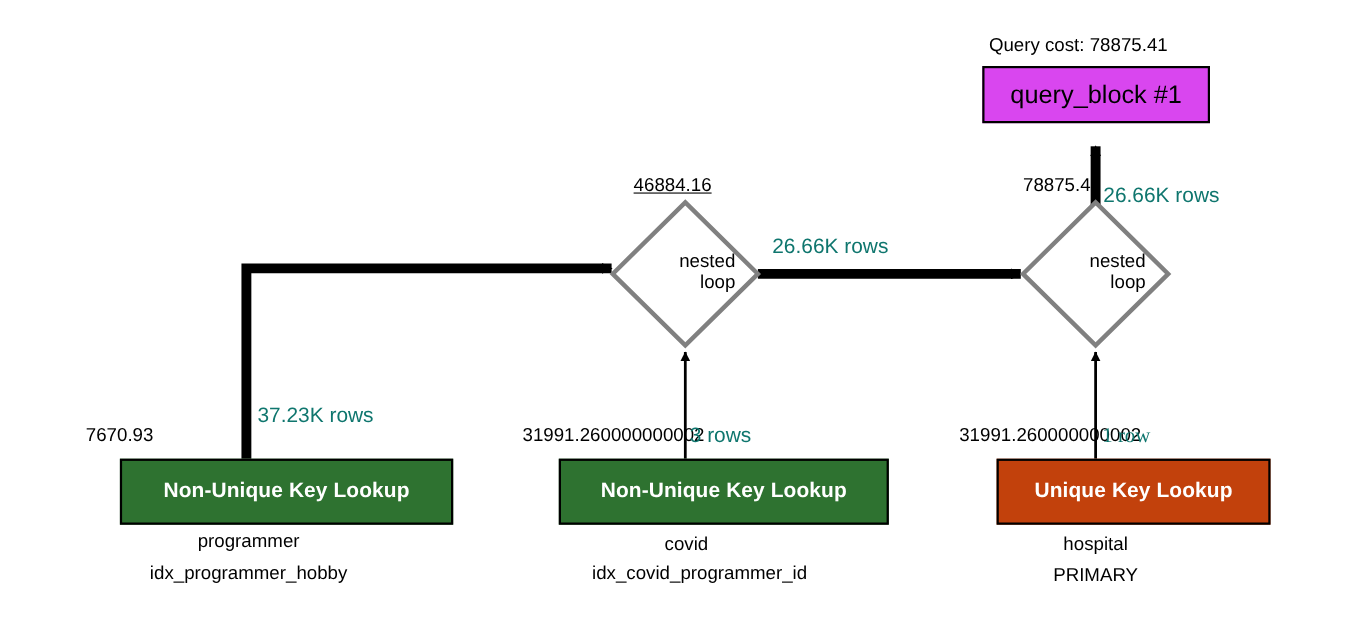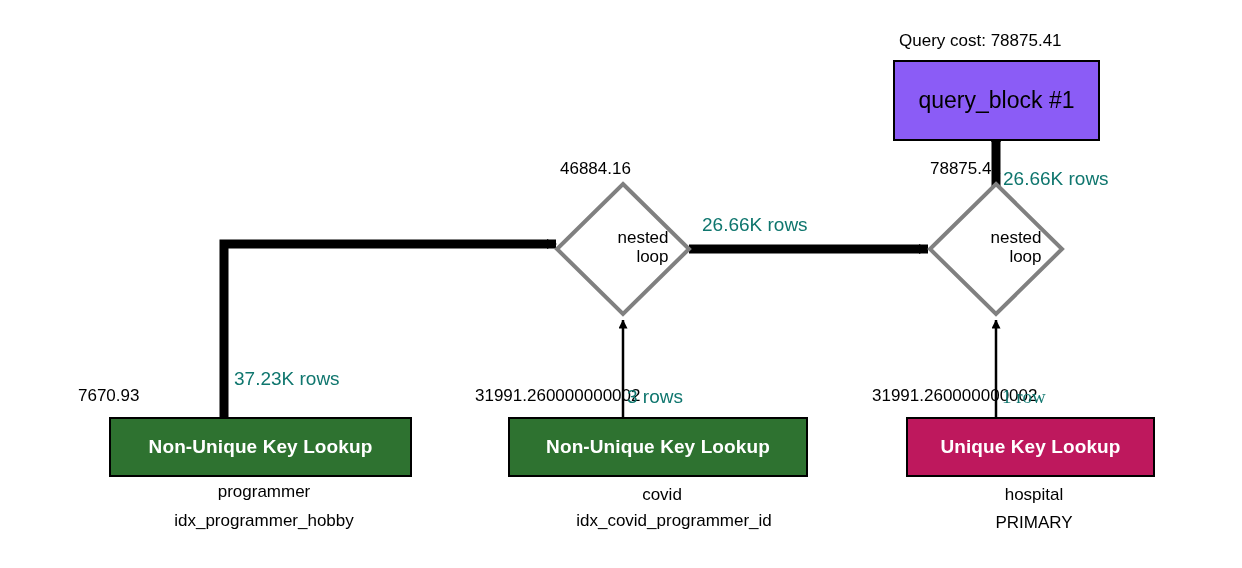--- a/index.html
+++ b/index.html
@@ -77,21 +77,20 @@
     white-space: nowrap;
   }
   .qcost-label {
     position: absolute;
     font-size: 17px;
     color: #000000;
     white-space: nowrap;
   }
   .centered {
     transform: translateX(-50%);
-    margin-left: 38px;
   }
 </style>
 </head>
 <body>
 
 <svg id="canvas" viewBox="0 0 1242 568" xmlns="http://www.w3.org/2000/svg">
   <defs>
     <marker id="arrowThick" markerWidth="10" markerHeight="10" refX="9" refY="5" orient="auto" markerUnits="userSpaceOnUse">
       <path d="M0,0 L10,5 L0,10 z" fill="#000000"></path>
     </marker>
@@ -124,25 +123,25 @@
     <polygon points="623,184 689,249 623,314 557,249" fill="#ffffff" stroke="#808080" stroke-width="4"></polygon>
   </g>
 
   <g>
     <polygon points="996,184 1062,249 996,314 930,249" fill="#ffffff" stroke="#808080" stroke-width="4"></polygon>
   </g>
 </svg>
 
 <div class="qcost-label" style="left:899px; top:31px;">Query cost: 78875.41</div>
 
-<div class="node query-box" style="left:893px; top:60px; width:207px; height:81px; background:#8b5cf6;">
+<div class="node query-box" style="left:893px; top:60px; width:207px; height:52px; background:#d946ef;">
   <span>query_block #1</span>
 </div>
 
-<div class="cost-label" style="left:560px; top:159px;">46884.16</div>
+<div class="cost-label" style="left:576px; top:159px;text-decoration:underline;">46884.16</div>
 <div class="diamond-text" style="left:623px; top:228px; transform:translateX(-50%);">
   <div>nested</div>
   <div>loop</div>
 </div>
 <div class="rows-label" style="left:702px; top:214px;">26.66K rows</div>
 
 <div class="cost-label" style="left:930px; top:159px;">78875.41</div>
 <div class="rows-label" style="left:1003px; top:168px;">26.66K rows</div>
 <div class="diamond-text" style="left:996px; top:228px; transform:translateX(-50%);">
   <div>nested</div>
@@ -160,17 +159,17 @@
 <div class="cost-label" style="left:475px; top:386px;">31991.260000000002</div>
 <div class="rows-label" style="left:627px; top:386px;">3 rows</div>
 <div class="node lookup-box" style="left:474px; top:417px; width:300px; height:60px; background:#2e7230;">
   <span>Non-Unique Key Lookup</span>
 </div>
 <div class="table-label centered" style="left:624px; top:485px;">covid</div>
 <div class="index-label centered" style="left:624px; top:511px;padding-left:24px;">idx_covid_programmer_id</div>
 
 <div class="cost-label" style="left:872px; top:386px;">31991.260000000002</div>
 <div class="rows-label" style="left:1002px; top:386px;font-family:Liberation Serif, serif;">1 row</div>
-<div class="node lookup-box" style="left:872px; top:417px; width:249px; height:60px; background:#be185d;">
+<div class="node lookup-box" style="left:872px; top:417px; width:249px; height:60px; background:#c2410c;">
   <span>Unique Key Lookup</span>
 </div>
 <div class="table-label centered" style="left:996px; top:485px;">hospital</div>
 <div class="index-label centered" style="left:996px; top:513px;">PRIMARY</div>
 
 </body></html>

